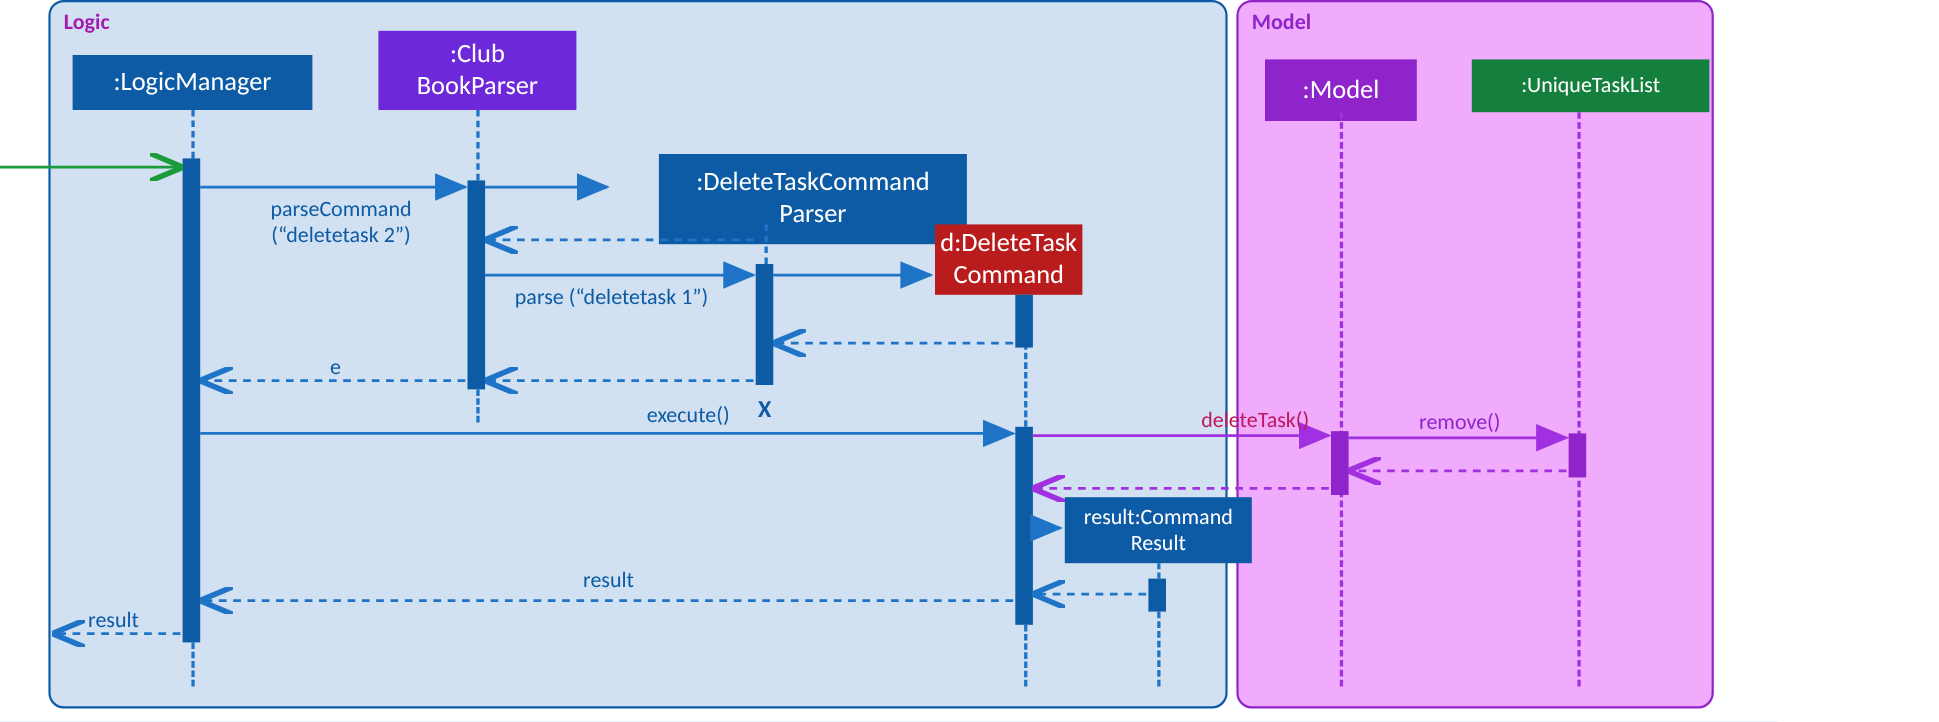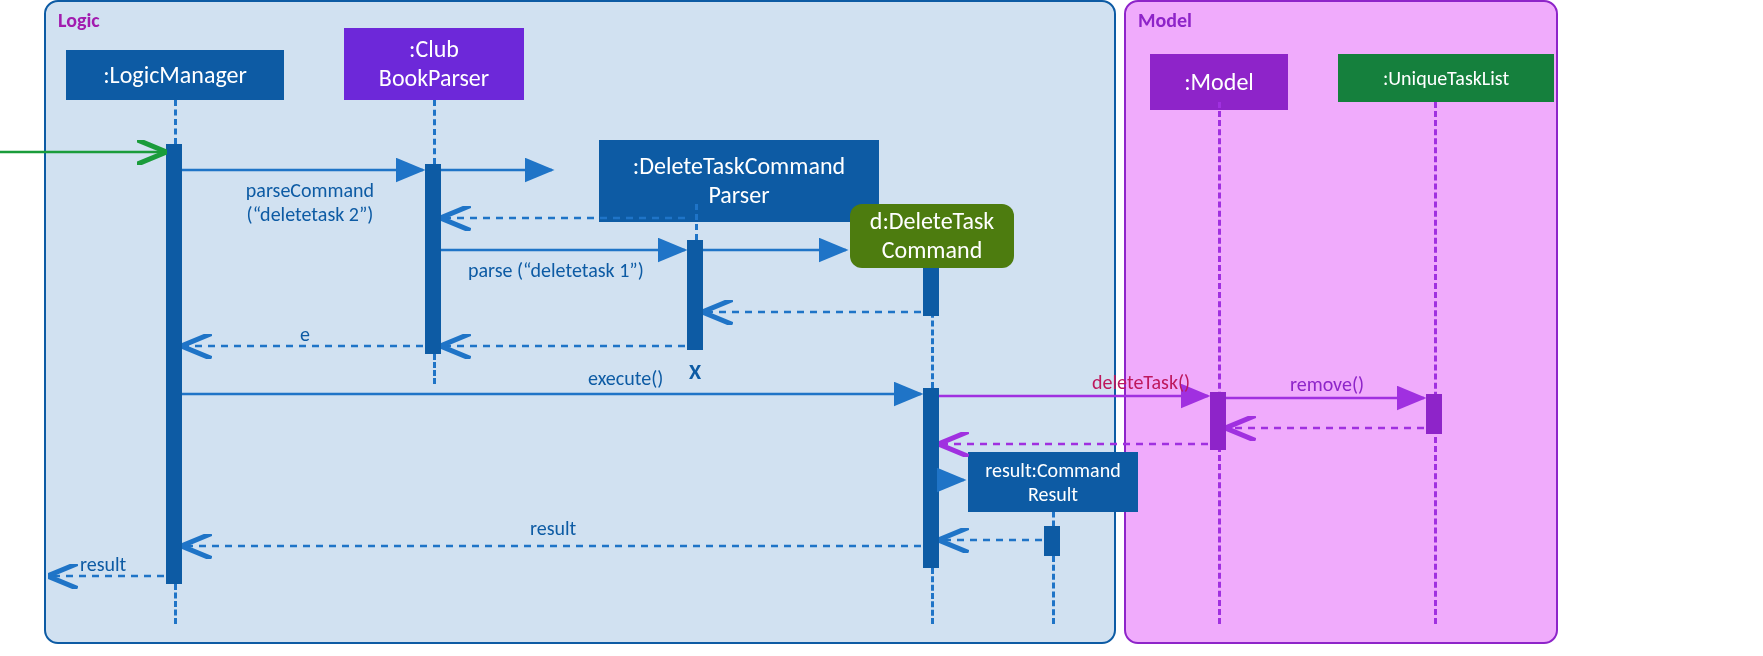--- a/index.html
+++ b/index.html
@@ -83,21 +83,21 @@
   </div>
 
   <div class="participant" style="left:344px; top:28px; width:180px; height:72px; background:#6d28d9;">
     <span style="white-space:pre-line;">:Club BookParser</span>
   </div>
 
   <div class="participant" style="left:556px; top:140px; width:280px; height:82px; background:#0d5ba4;margin-left:43px;">
     <span style="white-space:pre-line;">:DeleteTaskCommand Parser</span>
   </div>
 
-  <div class="participant" style="left:850px; top:204px; width:164px; height:64px; background:#4d7c0f;border-radius:12px;">
+  <div class="participant" style="left:850px; top:204px; width:134px; height:64px; background:#b91c1c;">
     <span style="white-space:pre-line;">d:DeleteTask Command</span>
   </div>
 
   <div class="participant" style="left:968px; top:452px; width:170px; height:60px; background:#0d5ba4; font-size:20px;">
     <span style="white-space:pre-line;">result:Command Result</span>
   </div>
 
   <div class="participant" style="left:1150px; top:54px; width:138px; height:56px; background:#8e24c9; font-size:24px;">
     <span>:Model</span>
   </div>

